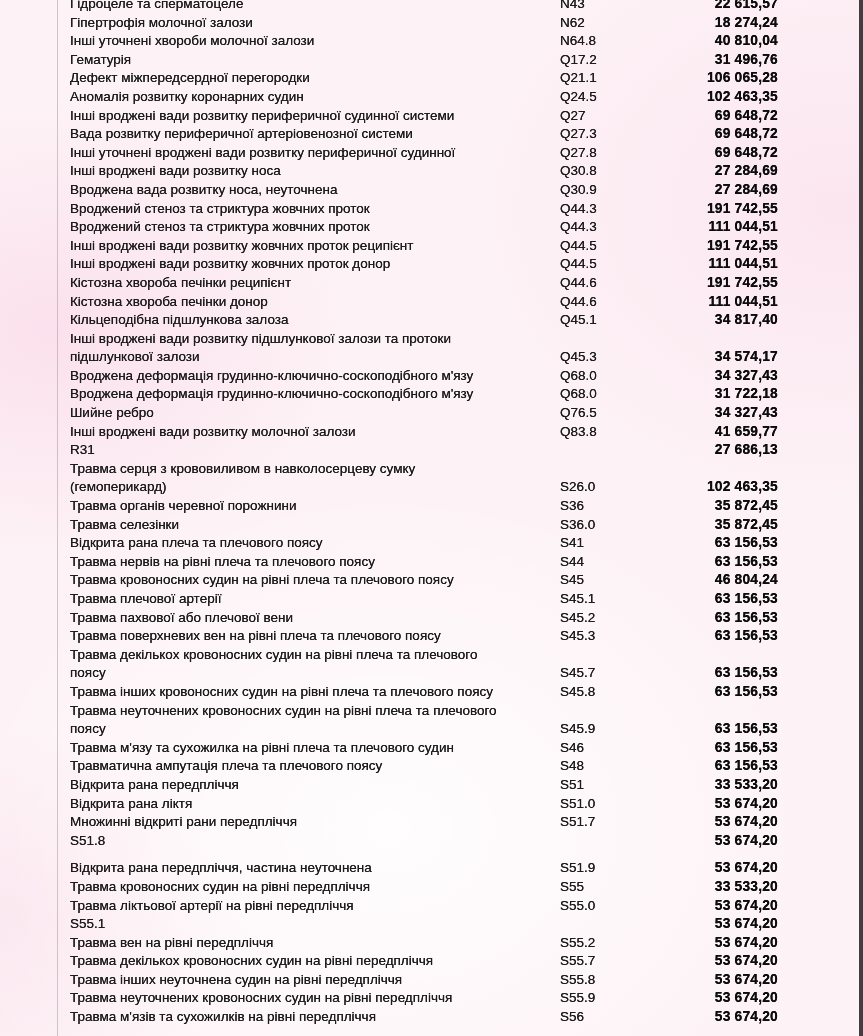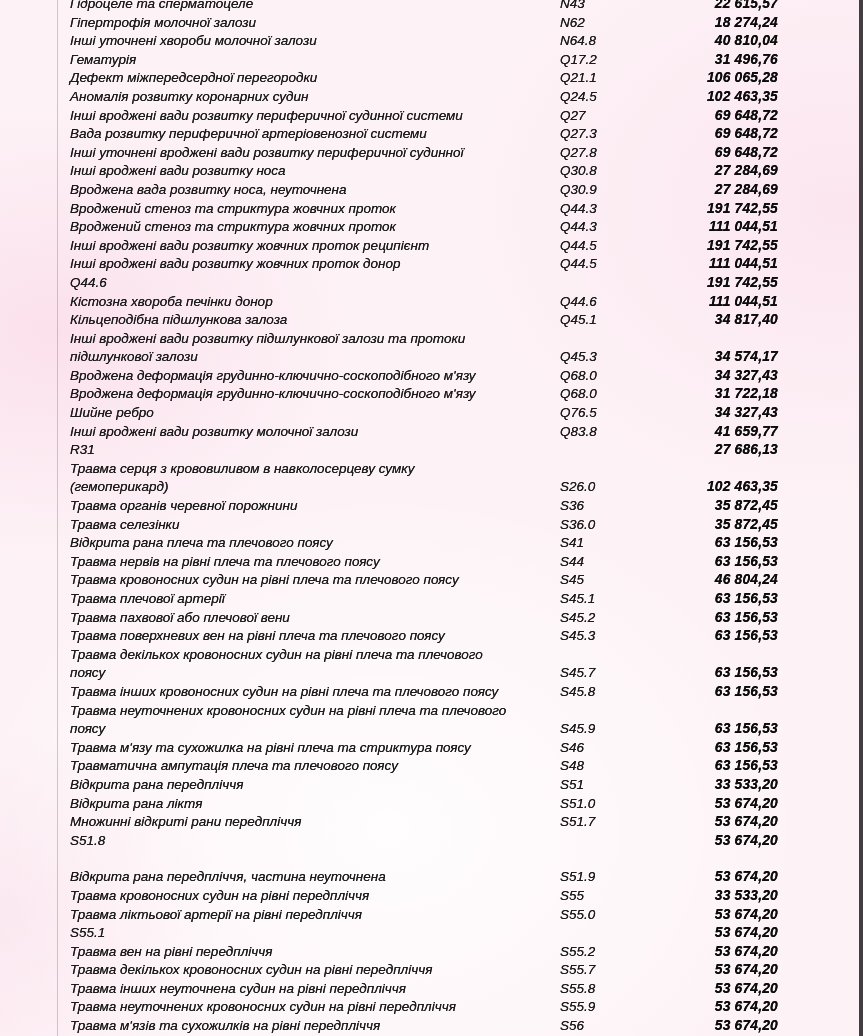--- a/index.html
+++ b/index.html
@@ -15,21 +15,20 @@
   .page {
     position: relative;
     width: 863px;
     height: 1036px;
     background:
       radial-gradient(ellipse 420px 320px at 6% 32%, rgba(249, 210, 228, 0.55), transparent 70%),
       radial-gradient(ellipse 520px 420px at 97% 20%, rgba(250, 218, 234, 0.50), transparent 70%),
       radial-gradient(ellipse 640px 520px at 45% 80%, rgba(255, 255, 255, 0.85), transparent 72%),
       radial-gradient(ellipse 300px 260px at 2% 88%, rgba(248, 214, 228, 0.45), transparent 70%),
       var(--page-tint, #fdf2f6);
-    font-style: italic;
   }
   .left-rule {
     position: absolute;
     left: 57px;
     top: 0;
     width: 1px;
     height: 100%;
     background: rgba(150, 140, 147, 0.45);
   }
   .right-rule {
@@ -44,21 +43,21 @@
     position: absolute;
     left: 70px;
     top: -5px;
     width: 708px;
   }
   .row {
     display: flex;
     align-items: flex-end;
   }
   .row.gap-before {
-    margin-top: 18px;
+    margin-top: 9px;
   }
   .cell-name {
     width: 490px;
     font-size: 13.5px;
     line-height: 18.6px;
     color: var(--text, #1c1c1c);
     white-space: pre-line;
     text-shadow: 0 0 0.5px currentColor;
   }
   .cell-code {
@@ -154,20 +153,21 @@
     <div class="cell-name">Інші вроджені вади розвитку жовчних проток реципієнт</div>
     <div class="cell-code">Q44.5</div>
     <div class="cell-amount">191 742,55</div>
   </div>
       <div class="row">
     <div class="cell-name">Інші вроджені вади розвитку жовчних проток донор</div>
     <div class="cell-code">Q44.5</div>
     <div class="cell-amount">111 044,51</div>
   </div>
       <div class="row">
+    <div class="cell-name">Кістозна хвороба печінки реципієнт</div>
     <div class="cell-code">Q44.6</div>
     <div class="cell-amount">191 742,55</div>
   </div>
       <div class="row">
     <div class="cell-name">Кістозна хвороба печінки донор</div>
     <div class="cell-code">Q44.6</div>
     <div class="cell-amount">111 044,51</div>
   </div>
       <div class="row">
     <div class="cell-name">Кільцеподібна підшлункова залоза</div>
@@ -261,21 +261,21 @@
     <div class="cell-code">S45.8</div>
     <div class="cell-amount">63 156,53</div>
   </div>
       <div class="row">
     <div class="cell-name">Травма неуточнених кровоносних судин на рівні плеча та плечового
 поясу</div>
     <div class="cell-code">S45.9</div>
     <div class="cell-amount">63 156,53</div>
   </div>
       <div class="row">
-    <div class="cell-name">Травма м'язу та сухожилка на рівні плеча та стриктура поясу</div>
+    <div class="cell-name">Травма м'язу та сухожилка на рівні плеча та плечового судин</div>
     <div class="cell-code">S46</div>
     <div class="cell-amount">63 156,53</div>
   </div>
       <div class="row">
     <div class="cell-name">Травматична ампутація плеча та плечового поясу</div>
     <div class="cell-code">S48</div>
     <div class="cell-amount">63 156,53</div>
   </div>
       <div class="row">
     <div class="cell-name">Відкрита рана передпліччя</div>

